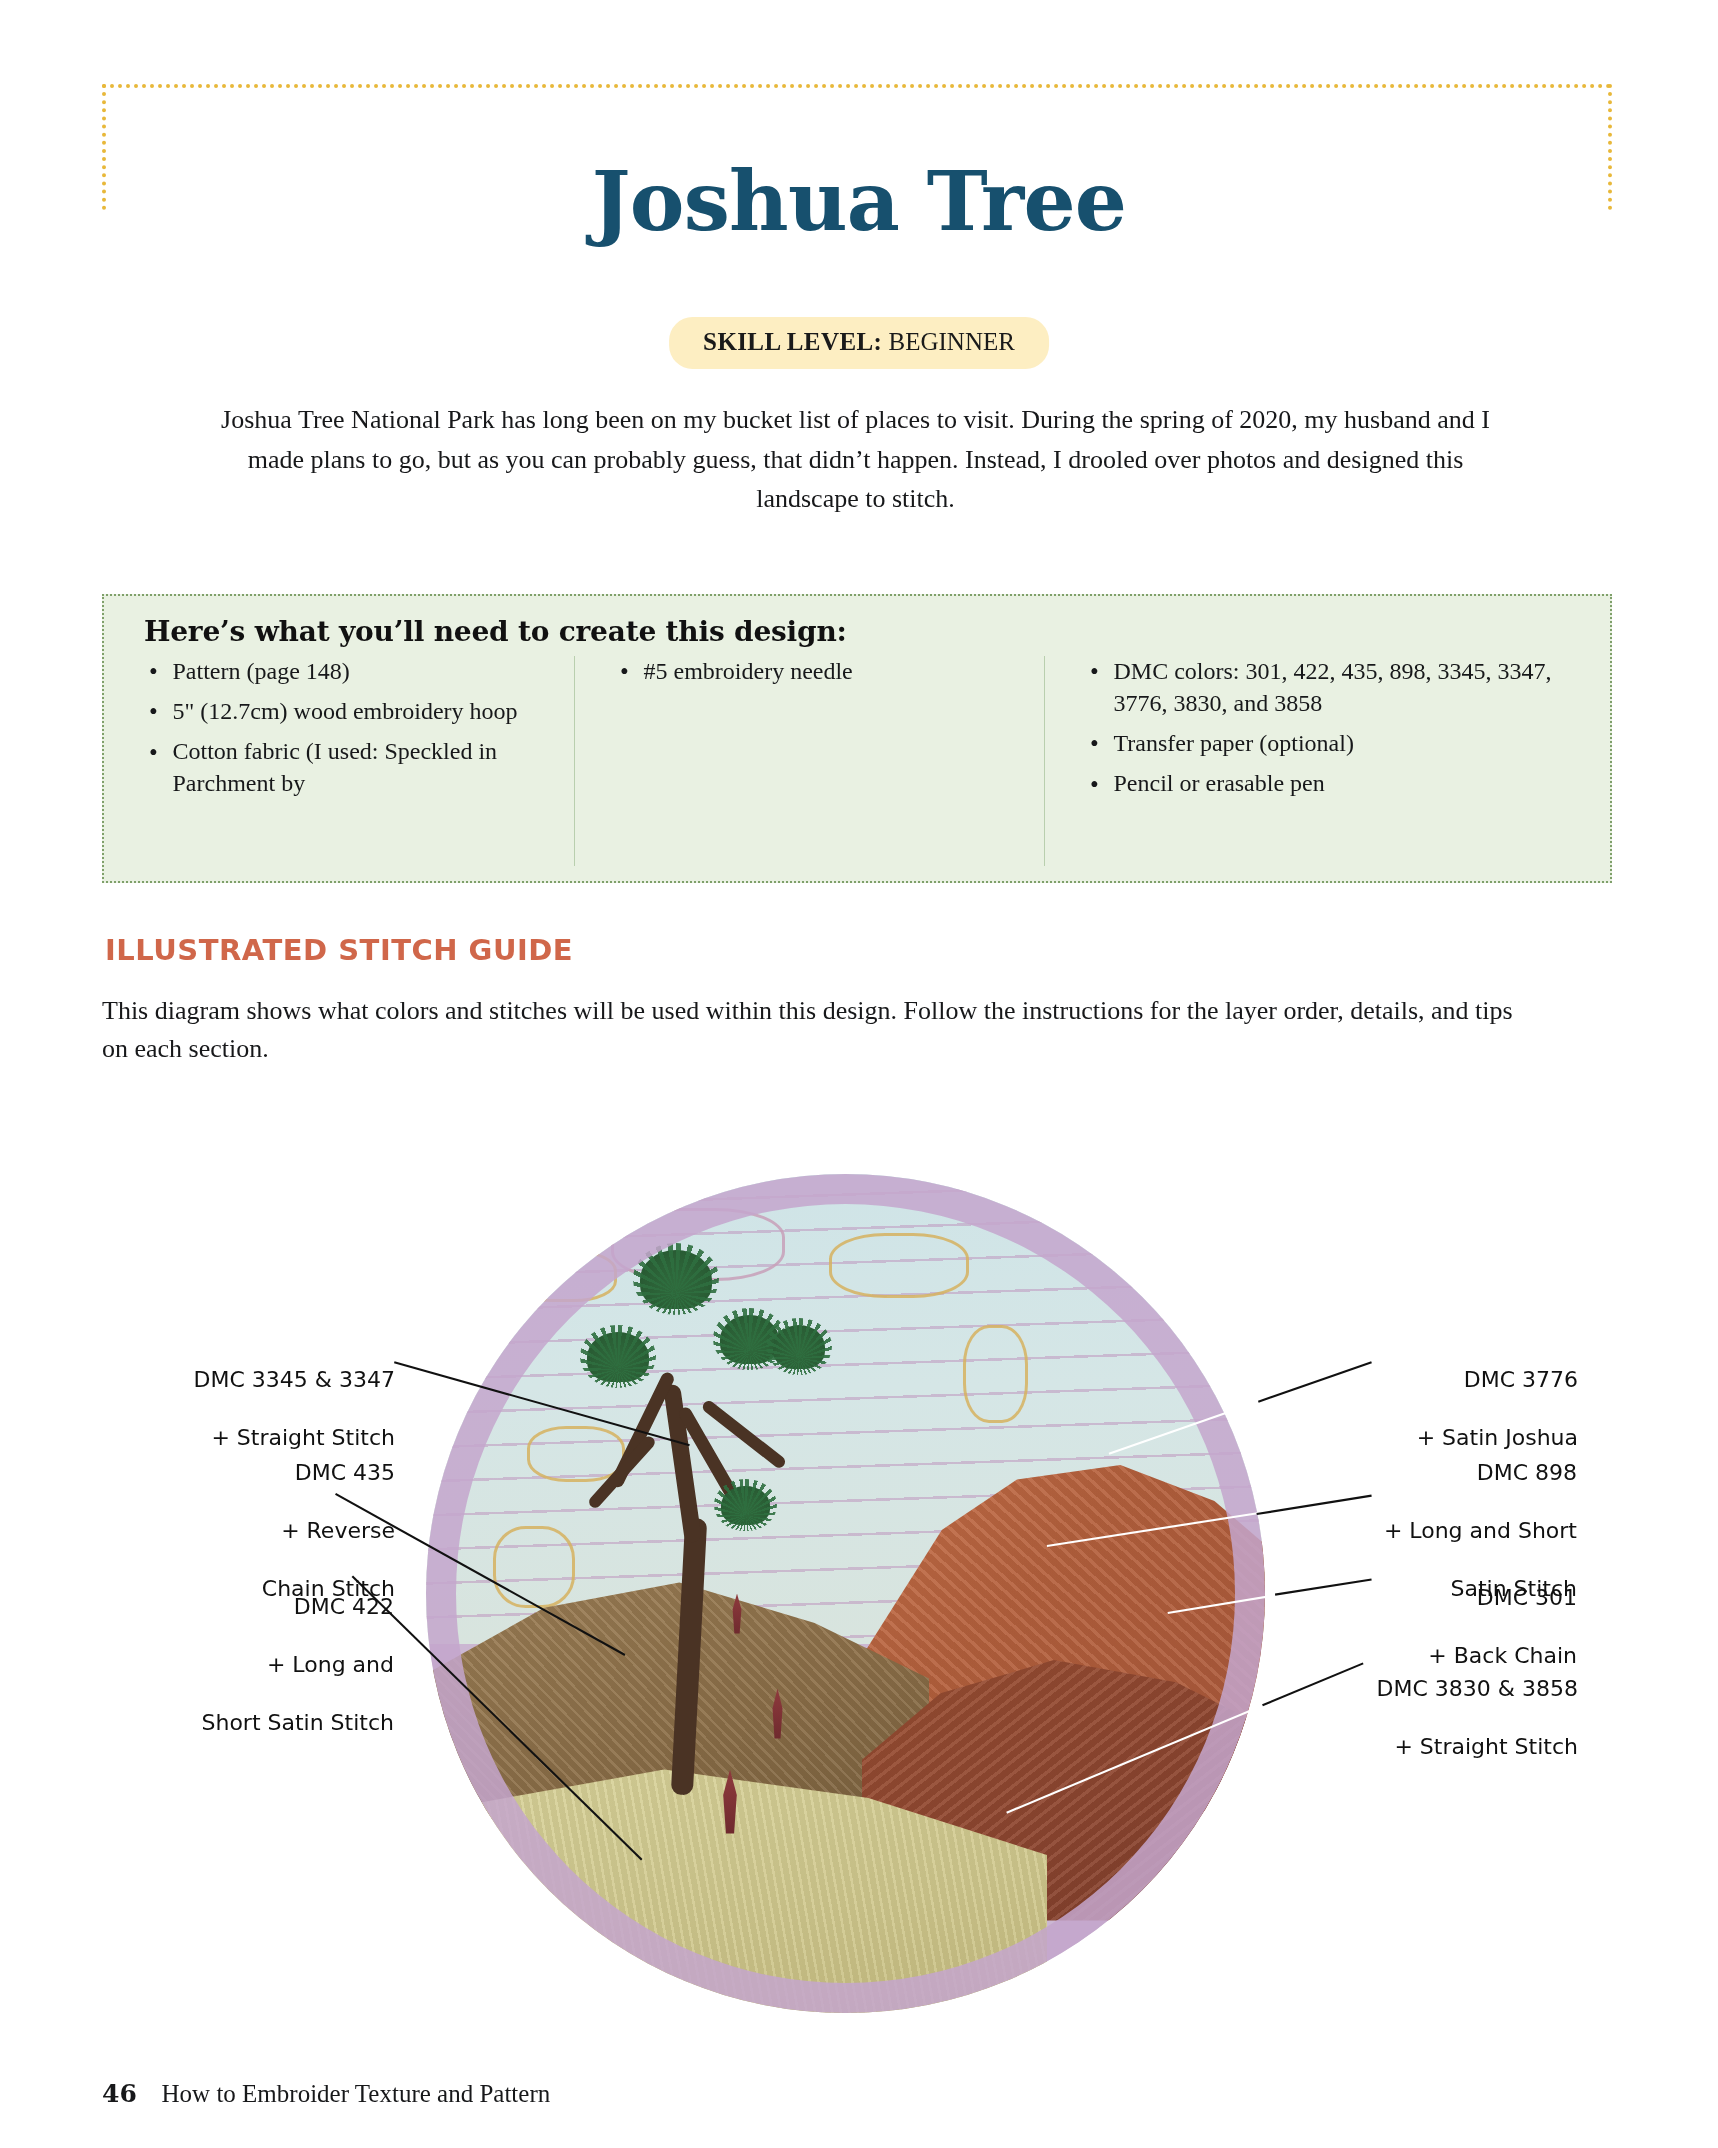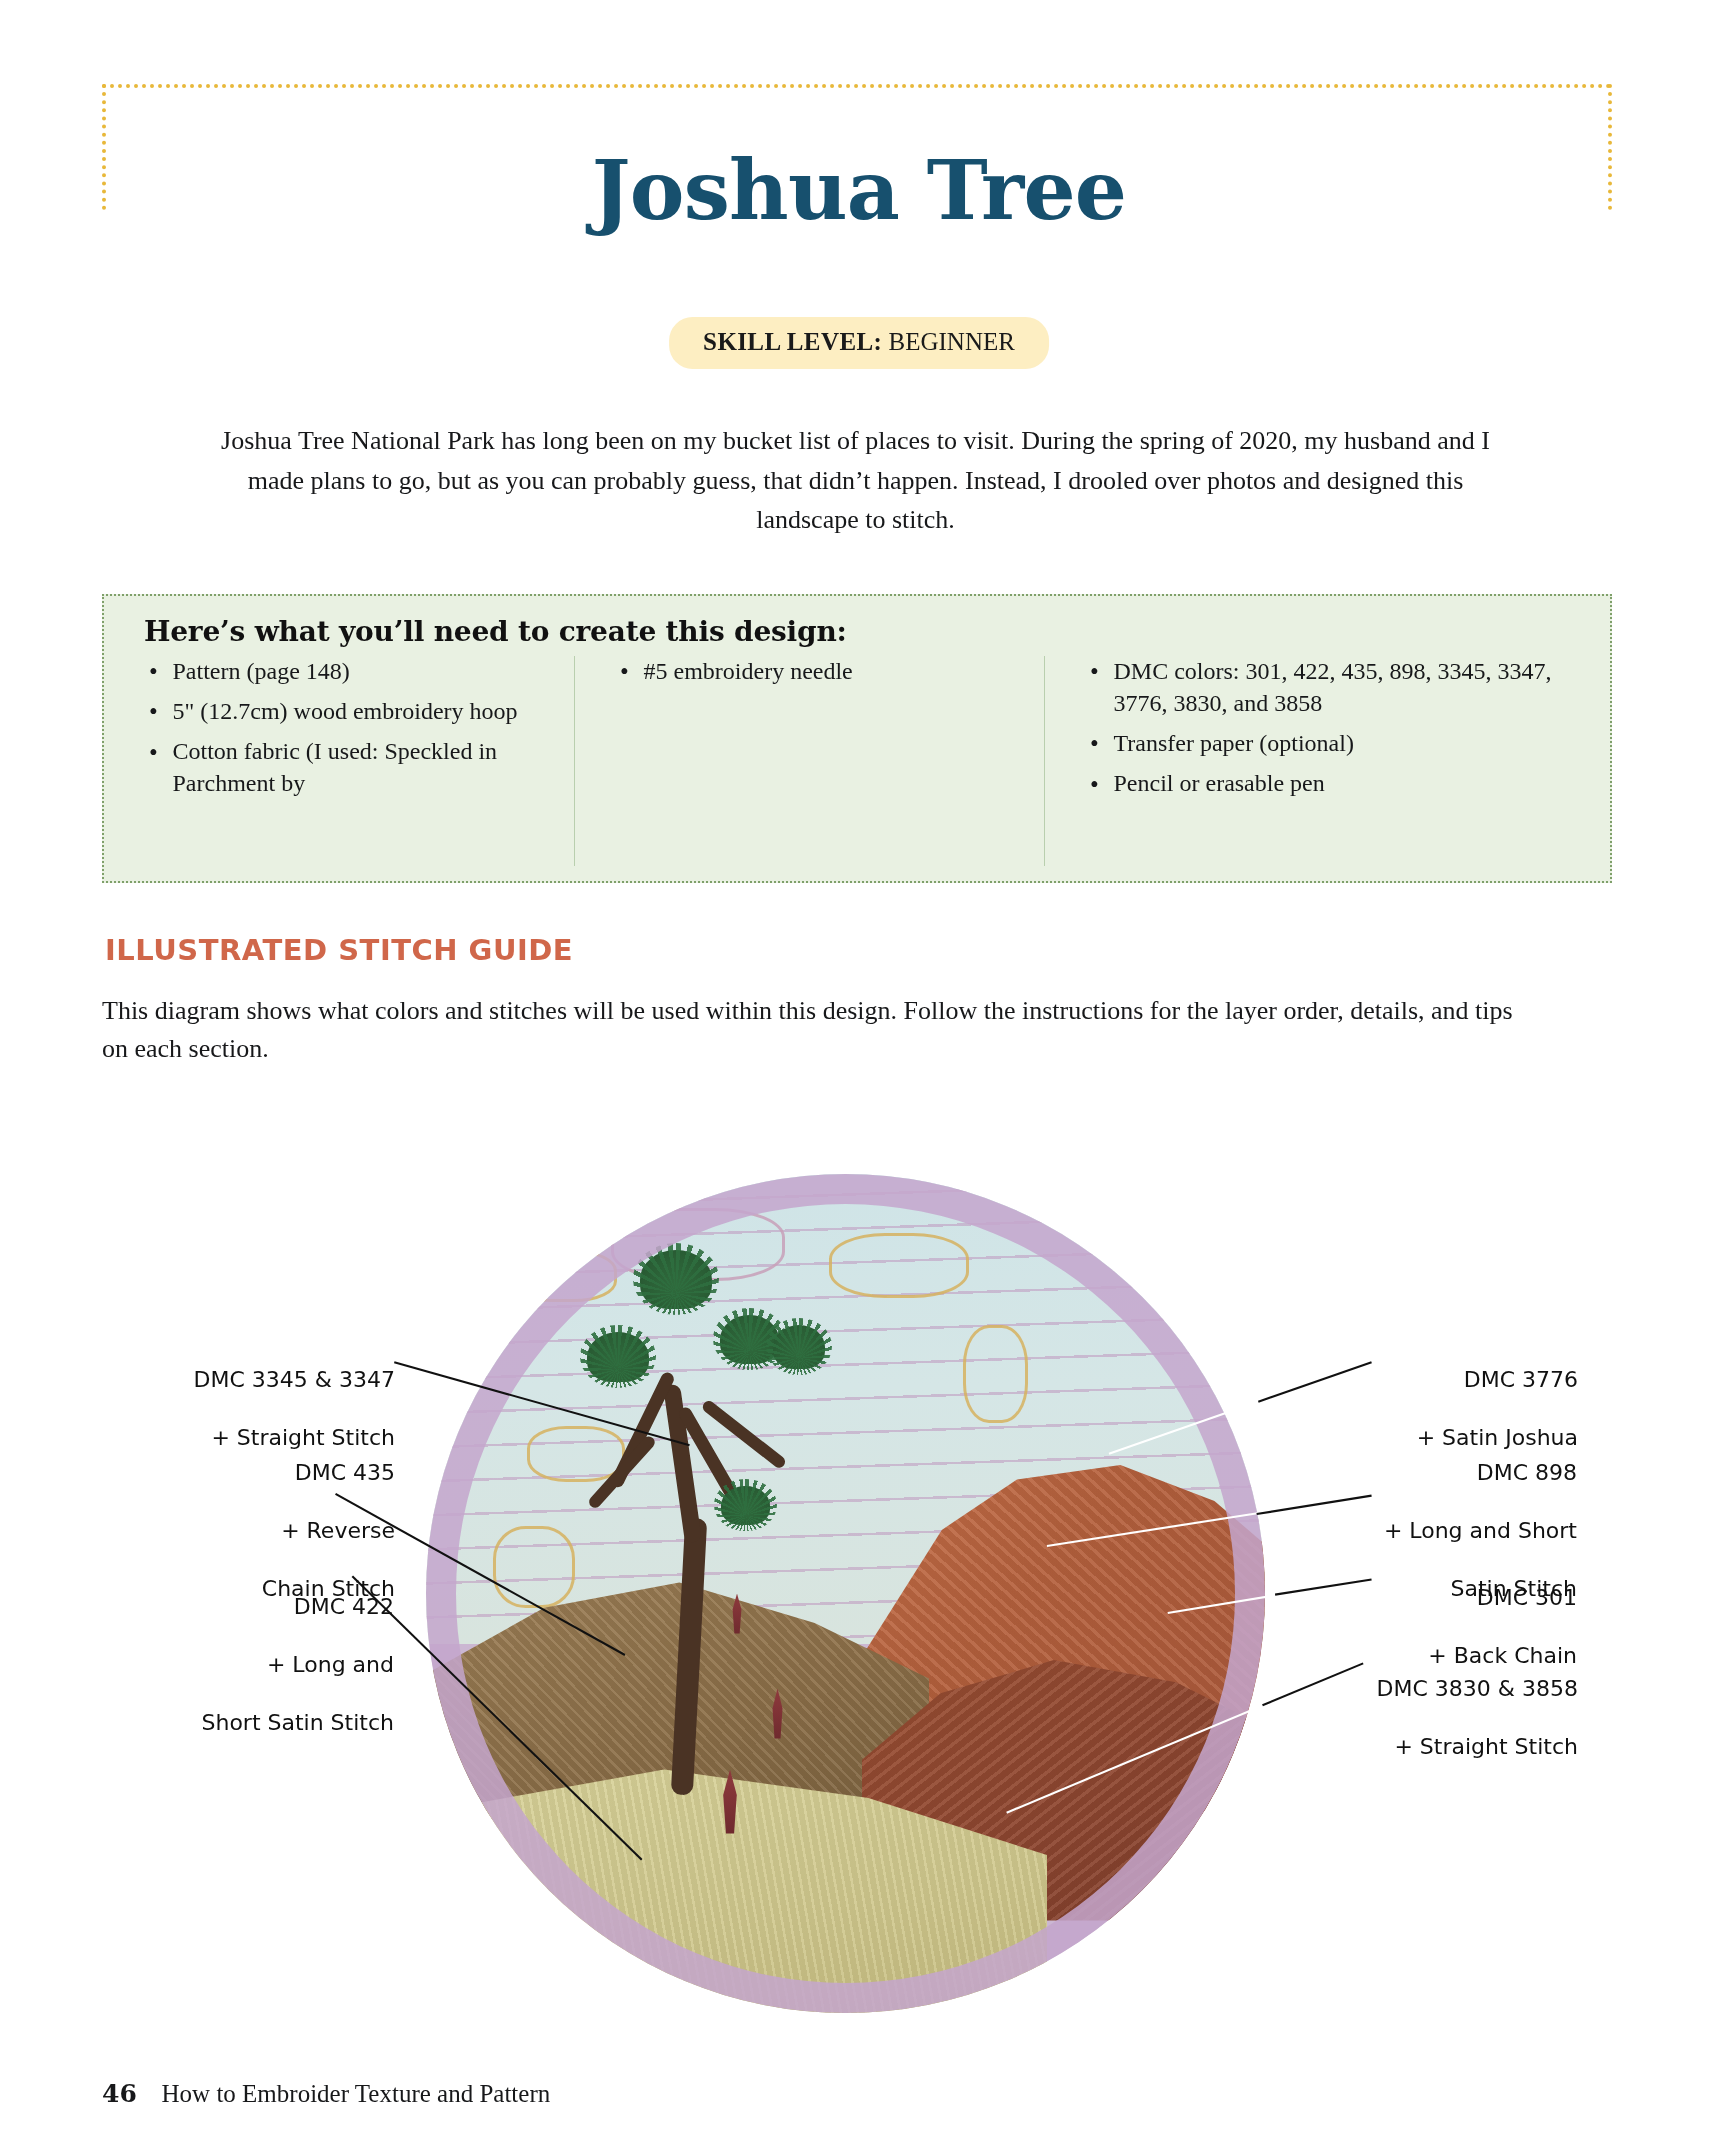--- a/index.html
+++ b/index.html
@@ -34,21 +34,21 @@
     border-bottom: none;
     box-sizing: border-box;
     pointer-events: none;
   }
 
   
   .title {
     position: absolute;
     left: 0;
     right: 0;
-    top: 149px;
+    top: 160px;
     text-align: center;
     font-family: "DejaVu Serif", serif;
     font-weight: 700;
     font-size: 82px;
     letter-spacing: -0.8px;
     color: #17506e;
     line-height: 1;
   }
 
   
@@ -67,21 +67,21 @@
   .skill-pill .lbl {
     font-weight: 700;
     letter-spacing: 0.4px;
   }
 
   
   .intro {
     position: absolute;
     left: 201px;
     width: 1309px;
-    top: 421px;
+    top: 400px;
     text-align: center;
     font-size: 26px;
     line-height: 1.52;
     color: #17181a;
   }
 
   
   .materials {
     position: absolute;
     left: 102px;

